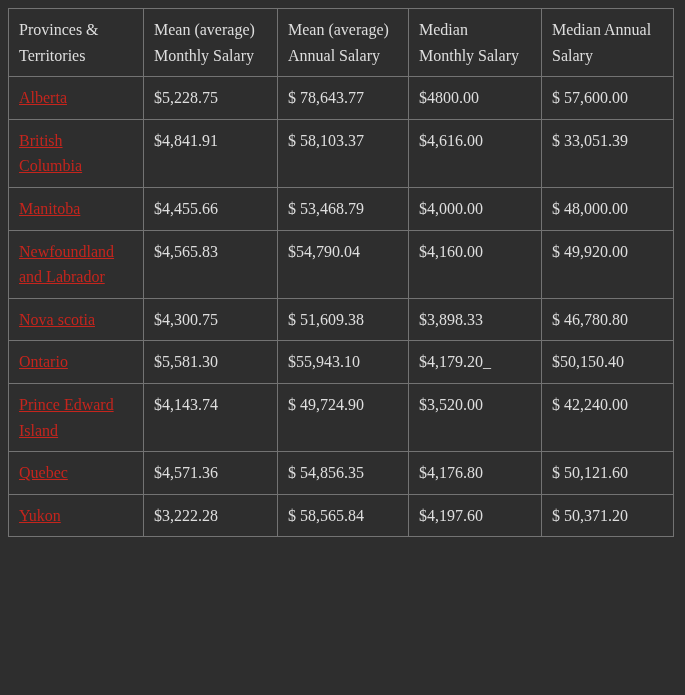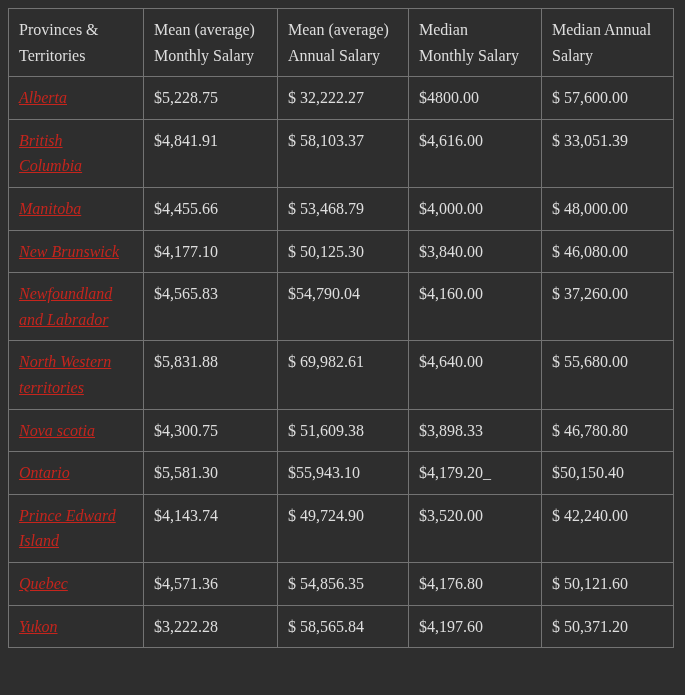--- a/index.html
+++ b/index.html
@@ -39,21 +39,20 @@
     padding:8px 18px 8px 10px;
     font-size:16px;
     line-height:1.6;
     font-weight: normal;
     color: var(--text);
   }
   a.province{
     color: var(--link);
     text-decoration: underline;
     cursor: pointer;
-    font-style: italic;
   }
 </style>
 </head>
 <body>
 
 <div class="page">
   <table>
     <colgroup>
       <col class="c1">
         <col class="c2">
@@ -67,58 +66,44 @@
         <th>Mean (average)<br>Monthly Salary</th>
         <th>Mean (average)<br>Annual Salary</th>
         <th>Median<br>Monthly Salary</th>
         <th>Median Annual<br>Salary</th>
       </tr>
     </thead>
     <tbody>
       <tr>
         <td><a class="province" href="#">Alberta</a></td>
         <td>$5,228.75</td>
-        <td>$ 32,222.27</td>
+        <td>$ 78,643.77</td>
         <td>$4800.00</td>
         <td>$ 57,600.00</td>
       </tr>
       <tr>
         <td><a class="province" href="#">British <br>Columbia</a></td>
         <td>$4,841.91</td>
         <td>$ 58,103.37</td>
         <td>$4,616.00</td>
         <td>$ 33,051.39</td>
       </tr>
       <tr>
         <td><a class="province" href="#">Manitoba</a></td>
         <td>$4,455.66</td>
         <td>$ 53,468.79</td>
         <td>$4,000.00</td>
         <td>$ 48,000.00</td>
       </tr>
       <tr>
-        <td><a class="province" href="#">New Brunswick</a></td>
-        <td>$4,177.10</td>
-        <td>$ 50,125.30</td>
-        <td>$3,840.00</td>
-        <td>$ 46,080.00</td>
-      </tr>
-      <tr>
         <td><a class="province" href="#">Newfoundland <br>and Labrador</a></td>
         <td>$4,565.83</td>
         <td>$54,790.04</td>
         <td>$4,160.00</td>
-        <td>$ 37,260.00</td>
-      </tr>
-      <tr>
-        <td><a class="province" href="#">North Western <br>territories</a></td>
-        <td>$5,831.88</td>
-        <td>$ 69,982.61</td>
-        <td>$4,640.00</td>
-        <td>$ 55,680.00</td>
+        <td>$ 49,920.00</td>
       </tr>
       <tr>
         <td><a class="province" href="#">Nova scotia</a></td>
         <td>$4,300.75</td>
         <td>$ 51,609.38</td>
         <td>$3,898.33</td>
         <td>$ 46,780.80</td>
       </tr>
       <tr>
         <td><a class="province" href="#">Ontario</a></td>

